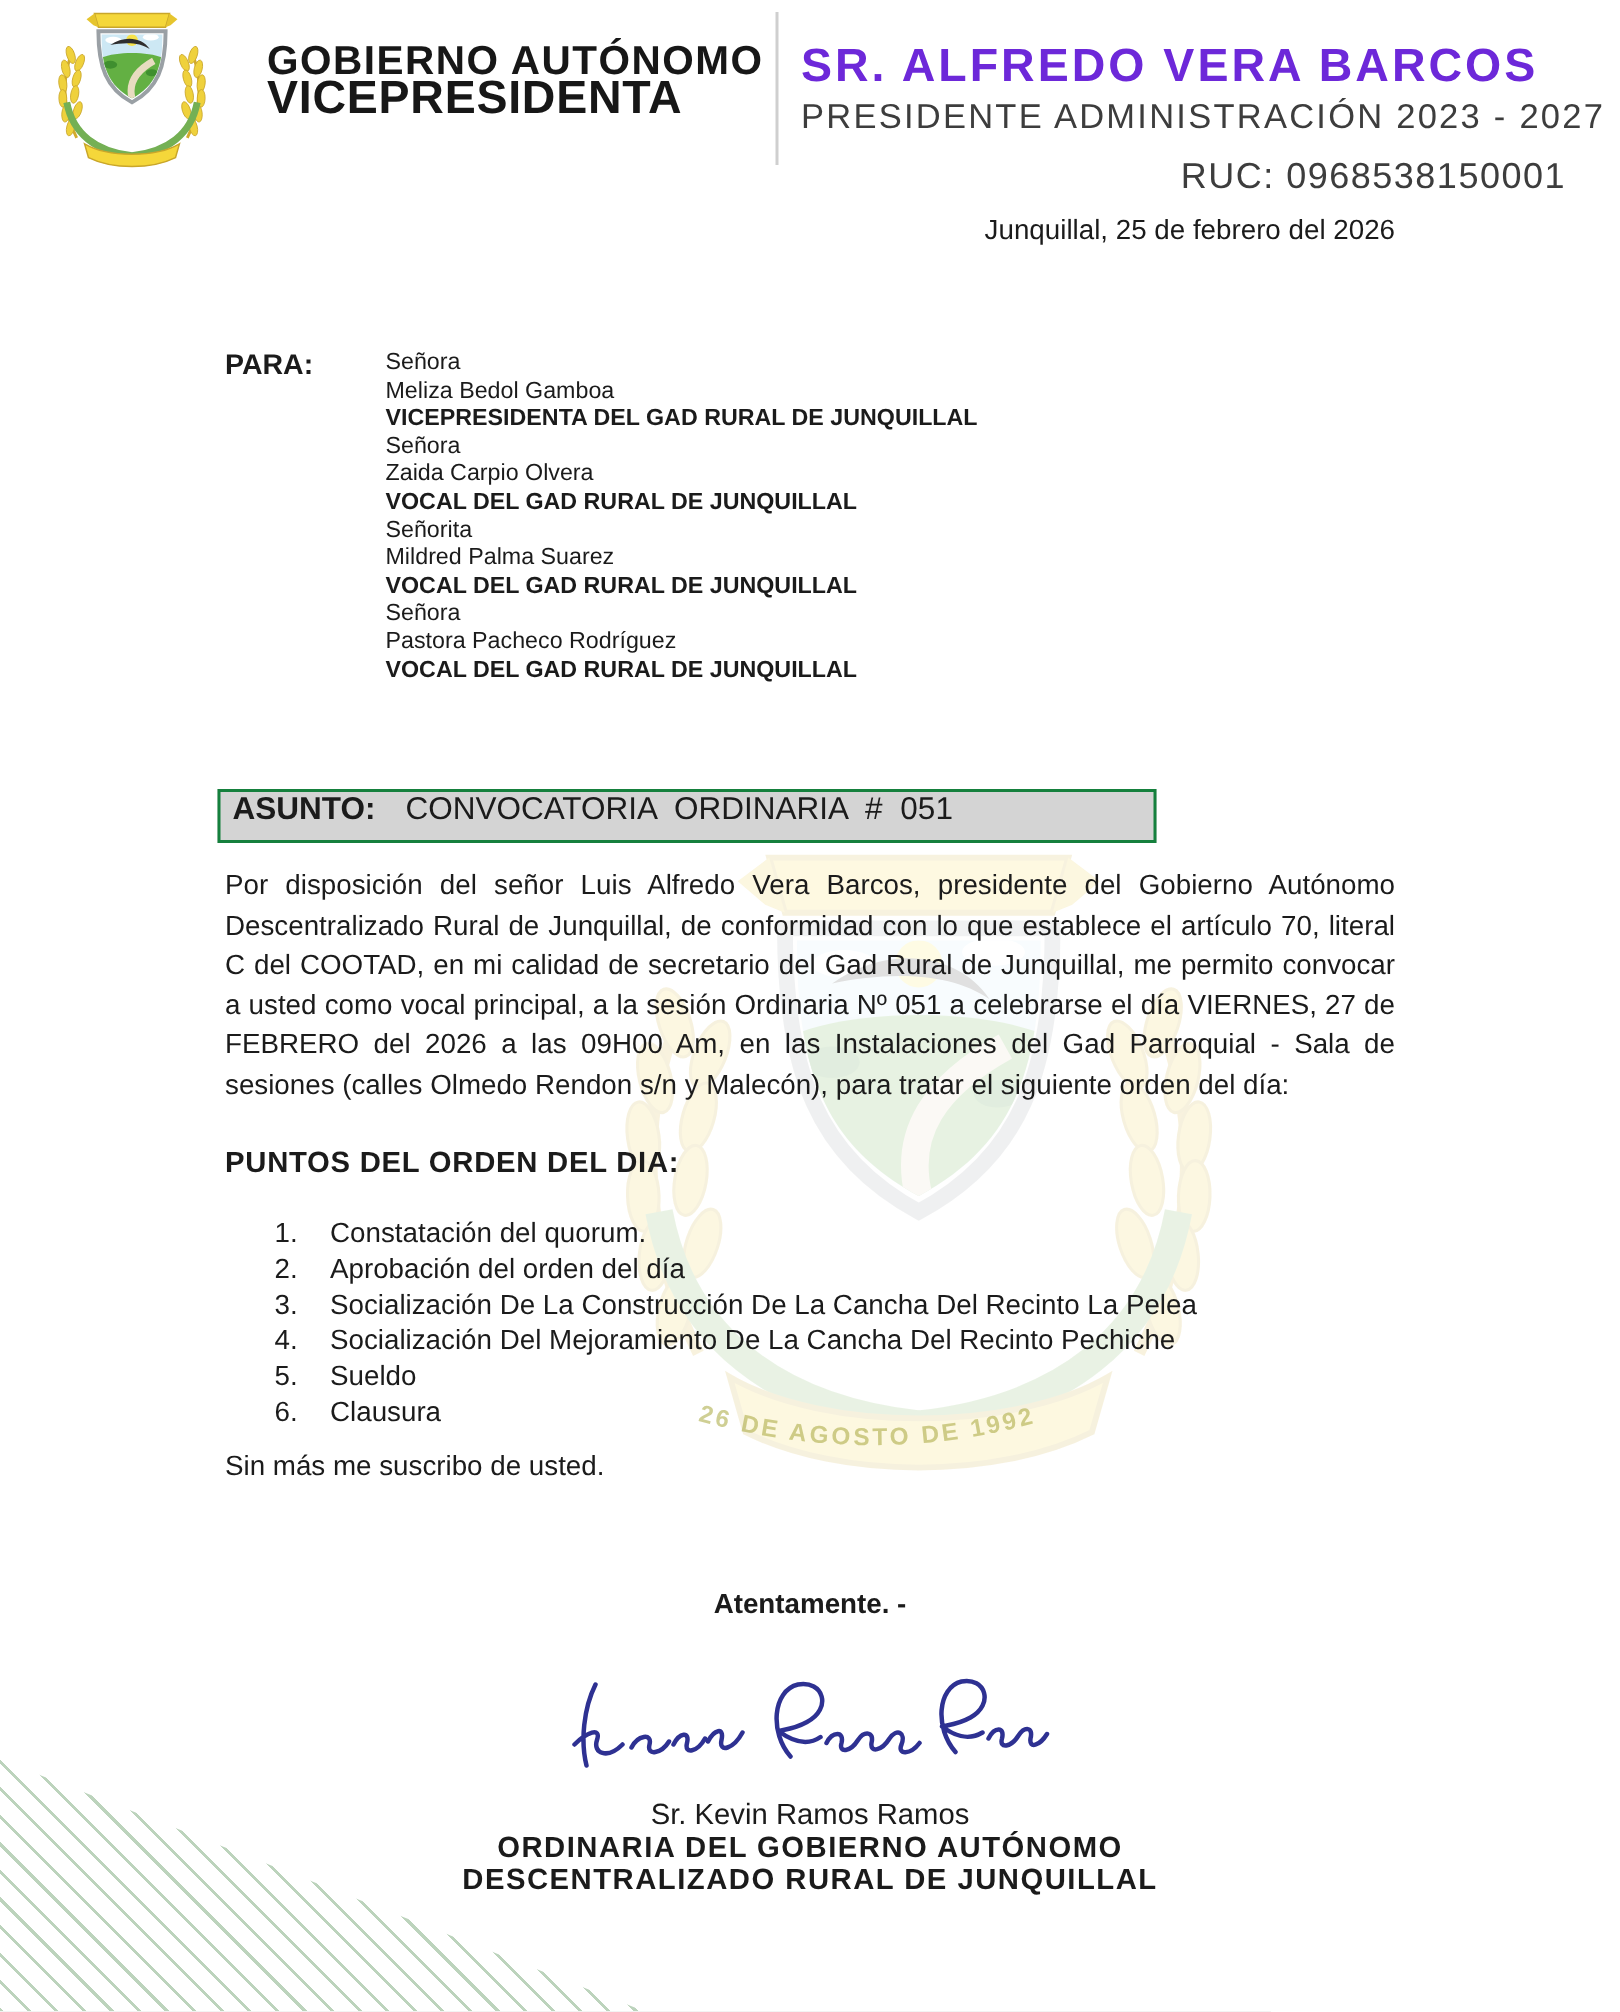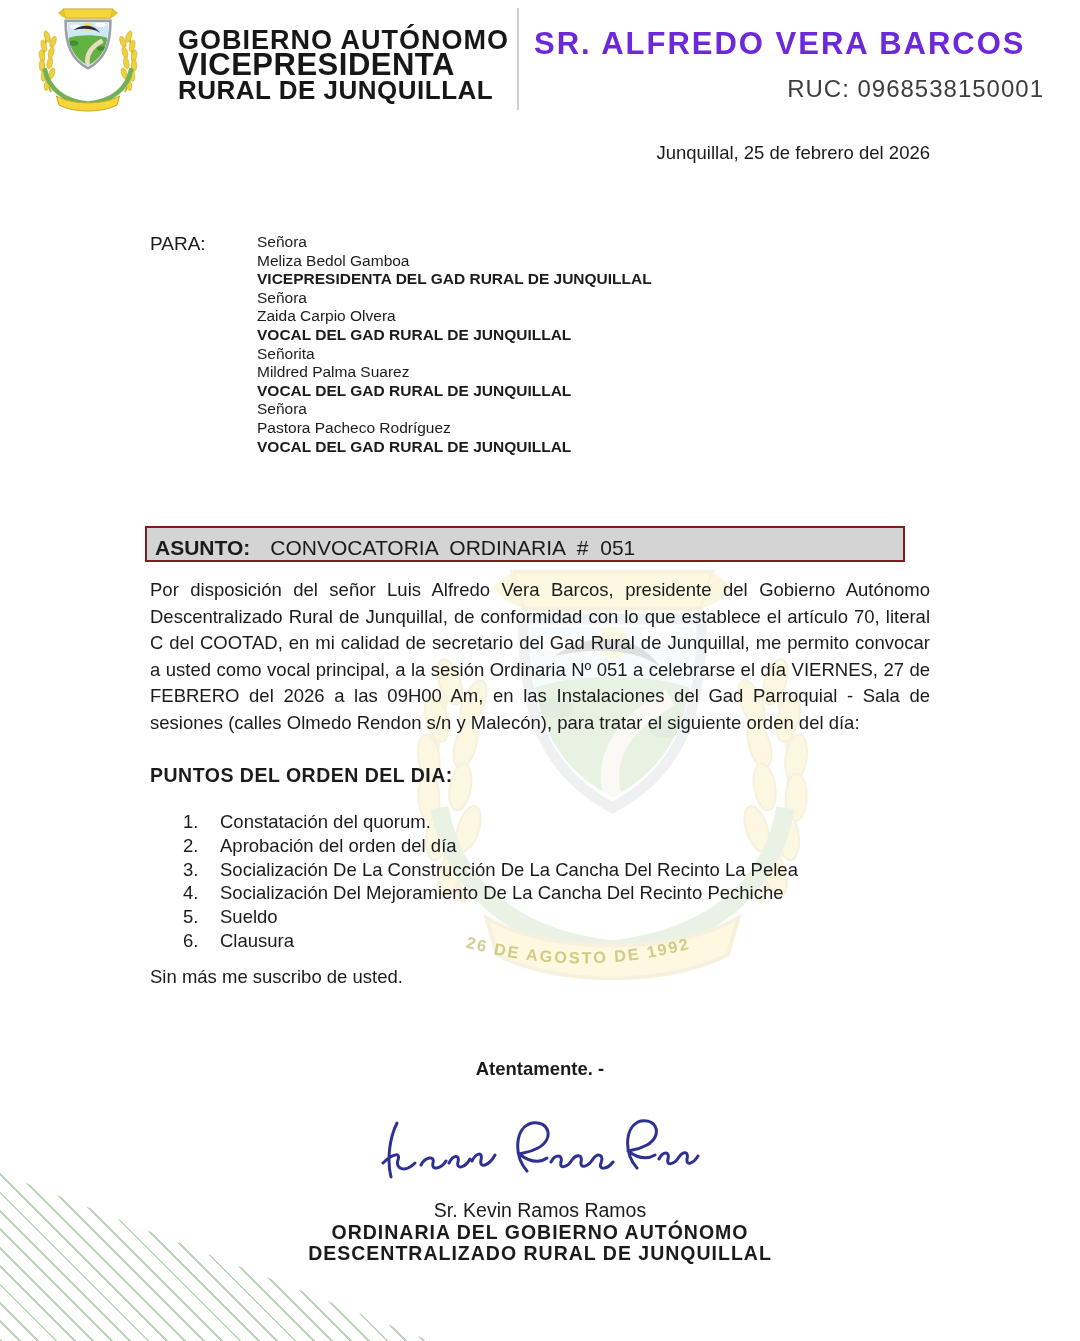--- a/index.html
+++ b/index.html
@@ -19,28 +19,28 @@
   .header-divider { position:absolute; left:517px; top:8px; width:2px; height:102px; background:#cfcfcf; }
   .header-right { position:absolute; left:534px; top:26px; width:510px; }
   .president-name { font-size:31px; font-weight:bold; color:#6d28d9; letter-spacing:2px; white-space:nowrap; }
   .president-title { font-size:23px; color:#3d3d3d; letter-spacing:1.5px; margin-top:2px; white-space:nowrap; }
   .ruc { font-size:24px; color:#3d3d3d; letter-spacing:1px; margin-top:13px; text-align:right; }
 
   
   .date-line { position:absolute; top:142px; left:150px; width:780px; text-align:right; font-size:18.5px; }
 
   .para-block { position:absolute; top:233px; left:150px; width:640px; }
-  .para-label { position:absolute; left:0; top:0; font-size:19px; font-weight:normal; }
+  .para-label { position:absolute; left:0; top:0; font-size:19px; font-weight:bold; }
   .recipients { margin-left:107px; font-size:15.5px; line-height:18.6px; }
   .recipients .role { font-weight:bold; }
 
   .asunto-box {
-    position:absolute; top:526px; left:145px; width:760px; height:36px;
-    box-sizing:border-box; background:#d4d4d4; border:2px solid #7f1d1d;
-    display:flex; align-items:flex-end; padding-left:8px;
+    position:absolute; top:526px; left:145px; width:626px; height:36px;
+    box-sizing:border-box; background:#d4d4d4; border:2px solid #15803d;
+    display:flex; align-items:flex-start; padding-left:8px;
   }
   .asunto-label { font-size:21px; font-weight:bold; }
   .asunto-value { font-size:21px; margin-left:20px; word-spacing:6px; }
 
   .body-par {
     position:absolute; top:577px; left:150px; width:780px;
     font-size:18.5px; line-height:26.5px; text-align:justify;
   }
 
   .order-heading { position:absolute; top:764px; left:150px; font-size:19.5px; font-weight:bold; letter-spacing:0.5px; }
@@ -136,25 +136,25 @@
 
   <header class="letterhead">
     <div class="logo">
       <svg width="132" height="112" viewBox="0 0 200 170" xmlns="http://www.w3.org/2000/svg">
           <use href="#emblem"></use>
         </svg>
     </div>
     <div class="org-name">
       <div class="org-line1">GOBIERNO AUTÓNOMO</div>
       <div class="org-line2">VICEPRESIDENTA</div>
-      <div class="org-line3">RURAL DE JUNQUILLAL</div>
     </div>
     <div class="header-divider"></div>
     <div class="header-right">
       <div class="president-name">SR. ALFREDO VERA BARCOS</div>
+      <div class="president-title">PRESIDENTE ADMINISTRACIÓN 2023 - 2027</div>
       <div class="ruc">RUC: 0968538150001</div>
     </div>
   </header>
 
   <div class="date-line">Junquillal, 25 de febrero del 2026</div>
 
   <div class="para-block">
     <div class="para-label">PARA:</div>
     <div class="recipients">
       <div>

